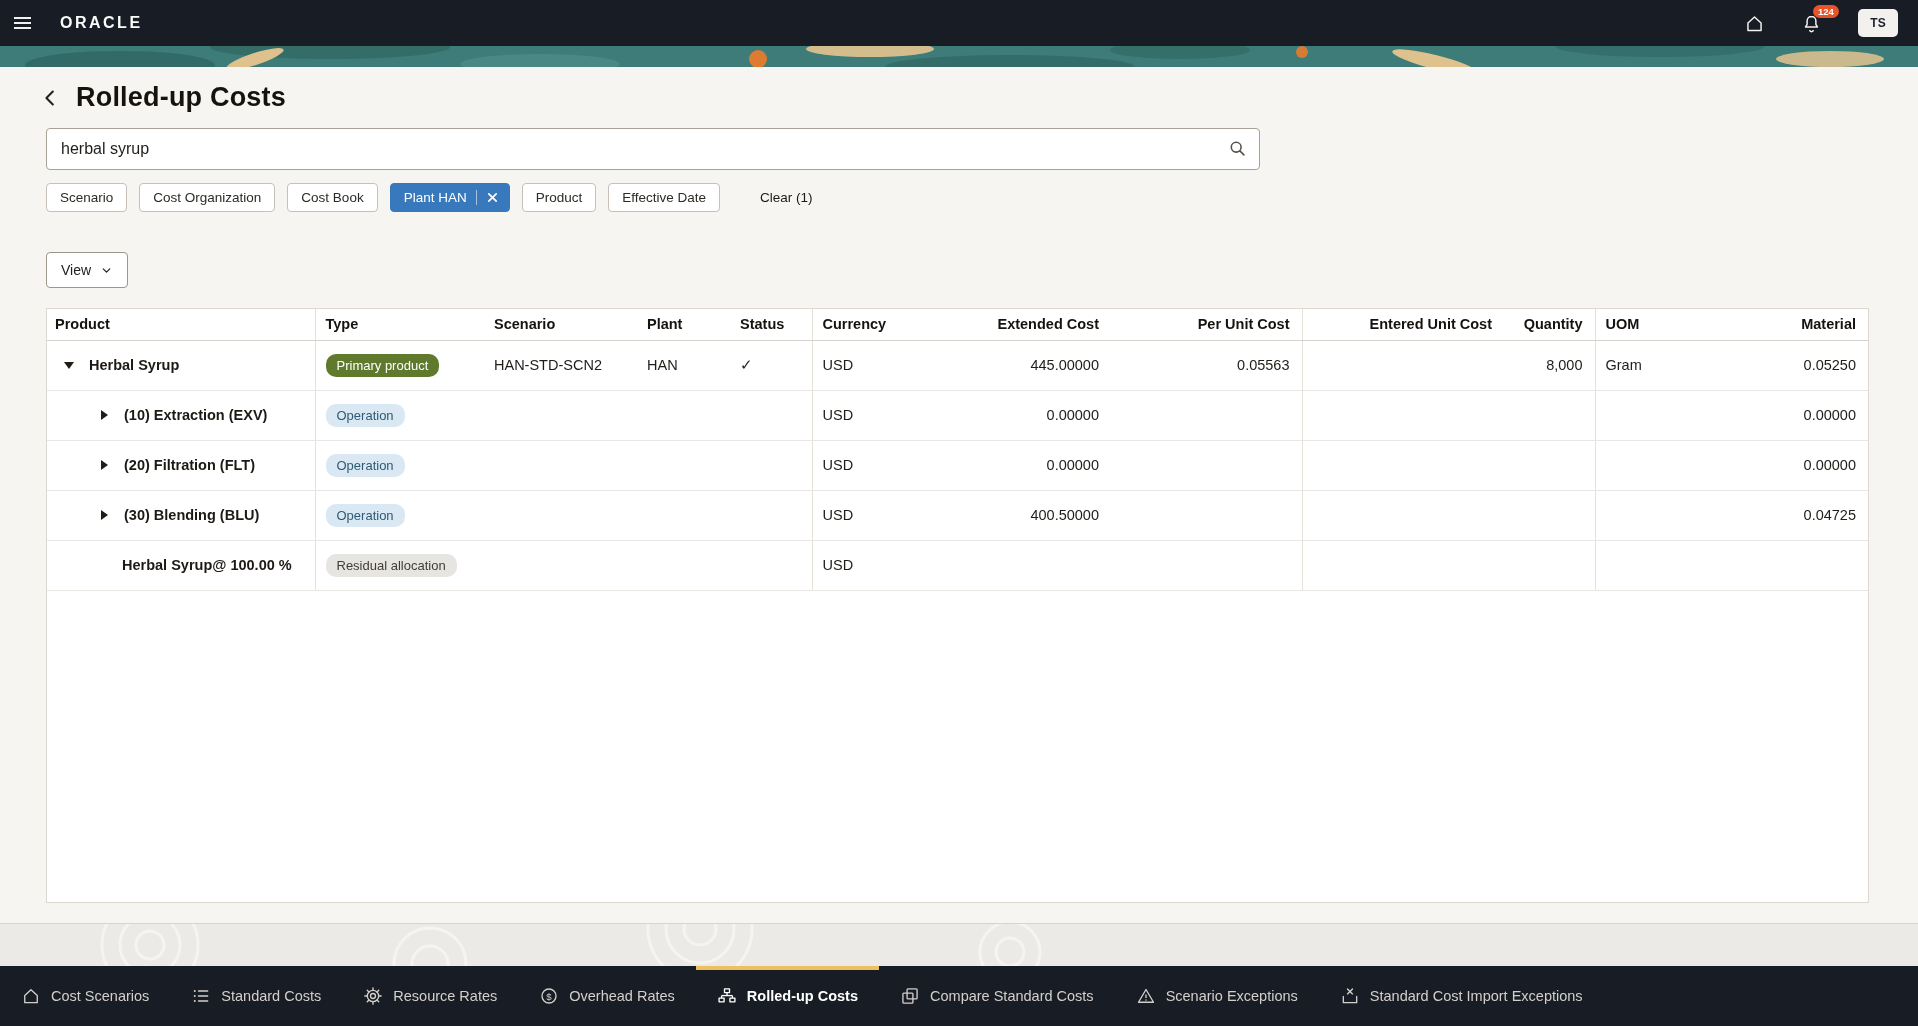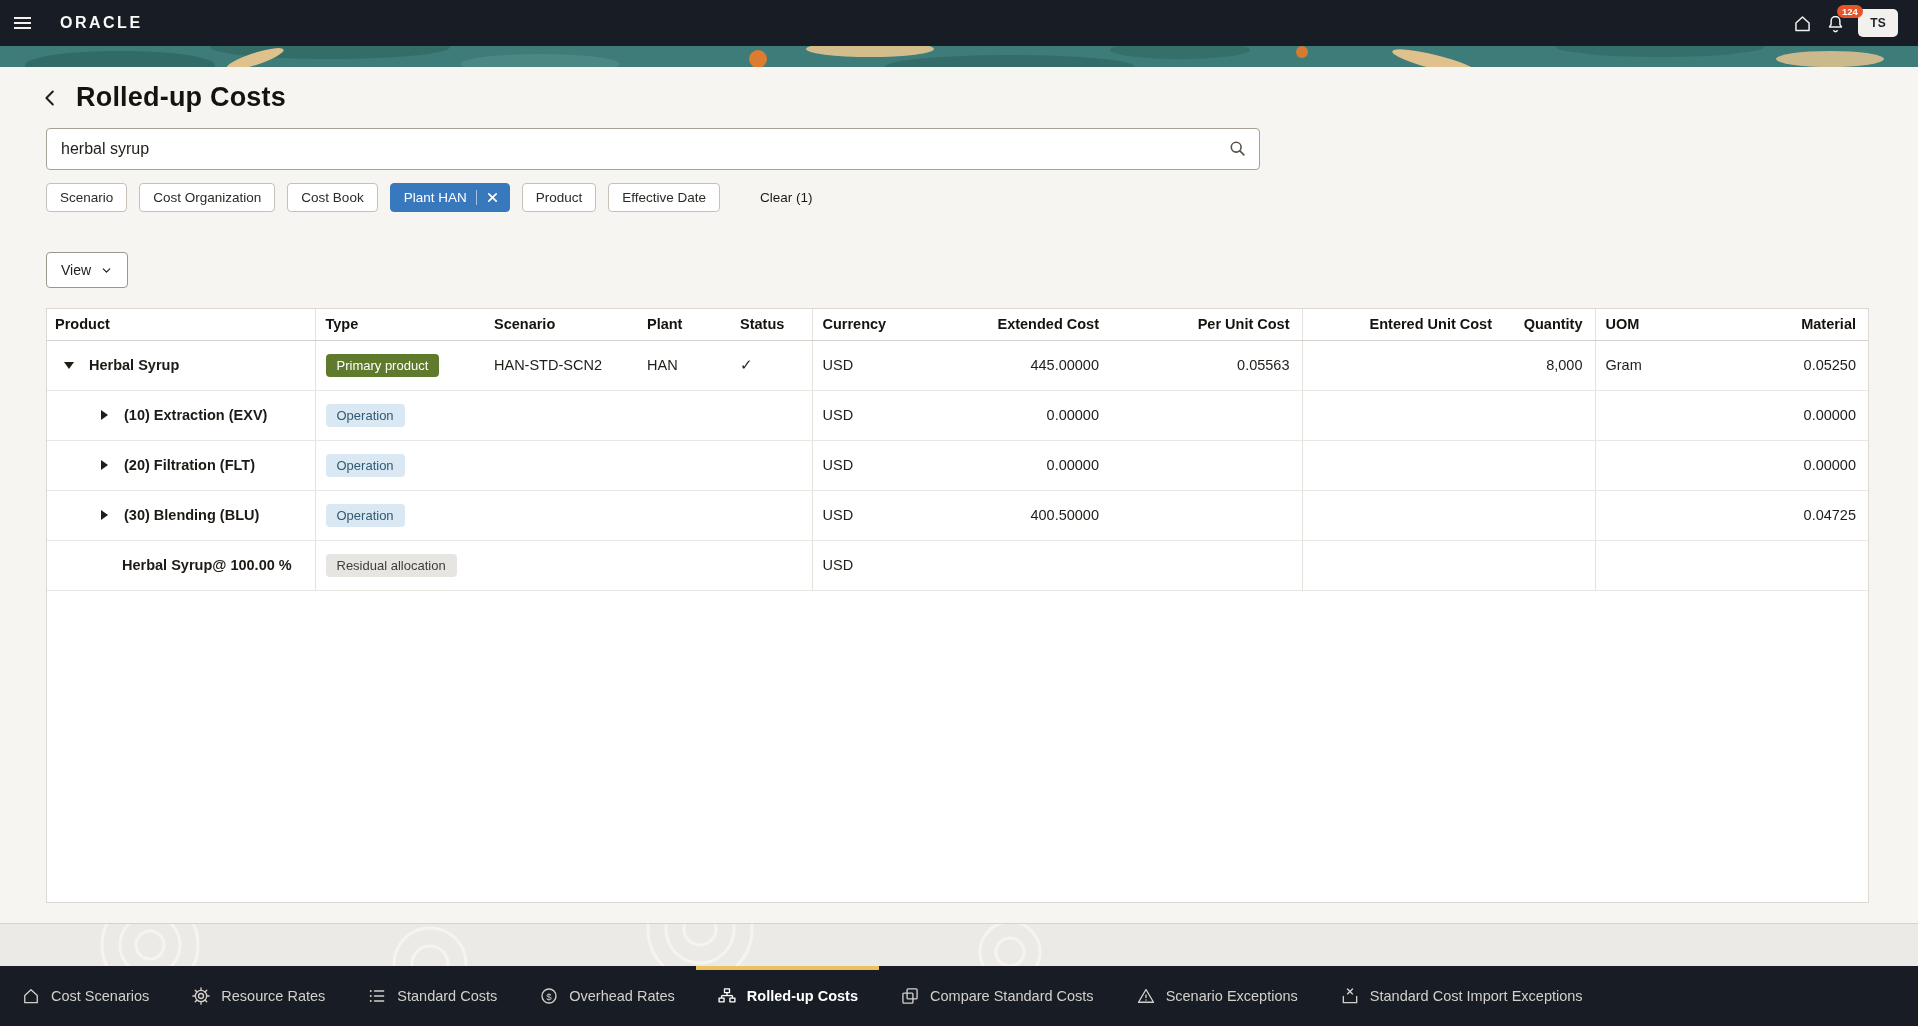--- a/index.html
+++ b/index.html
@@ -14,21 +14,21 @@
 
   
   .topbar {
     position:absolute; top:0; left:0; width:1918px; height:46px;
     background:var(--topbar-bg,#181c24);
     display:flex; align-items:center; color:#fff;
   }
   .hamburger { width:44px; height:46px; display:flex; flex-direction:column; justify-content:center; align-items:center; gap:3px; cursor:pointer; }
   .hamburger i { display:block; width:17px; height:2px; background:#f2f1ef; }
   .brand { font-size:16px; font-weight:700; letter-spacing:2.5px; color:#fbfaf9; margin-left:16px; }
-  .topbar-right { margin-left:auto; display:flex; align-items:center; gap:12px; padding-right:20px; }
+  .topbar-right { margin-left:auto; display:flex; align-items:center; gap:36px; padding-right:20px; }
   .top-icon { color:#f2f1ef; position:relative; cursor:pointer; }
   .notif-badge {
     position:absolute; top:-8px; left:12px;
     background:var(--notification-badge-bg,#e8542a); color:#fff;
     font-size:9.5px; font-weight:700; line-height:13px; padding:0 5px;
     border-radius:8px; white-space:nowrap;
   }
   .avatar {
     width:40px; height:28px; border-radius:5px; background:#f3f1ee;
     color:#1d2129; font-size:12px; font-weight:700;
@@ -97,21 +97,21 @@
   .prod-cell { display:flex; align-items:center; }
   .prod-cell .name { font-weight:600; color:#1d1914; }
   .lvl0 { padding-left:6px; }
   .lvl1 { padding-left:41px; }
   .lvl1-noicon { padding-left:65px; }
   .tri-wrap { width:12px; margin-right:14px; display:flex; justify-content:center; cursor:pointer; }
   .tri-down { width:0; height:0; border-left:5.5px solid transparent; border-right:5.5px solid transparent; border-top:7px solid #211c16; }
   .tri-right { width:0; height:0; border-top:5.5px solid transparent; border-bottom:5.5px solid transparent; border-left:7px solid #211c16; }
 
   .badge {
-    display:inline-block; padding:4px 11px; border-radius:4px; font-size:13px; line-height:15px;
+    display:inline-block; padding:4px 11px; border-radius:10px; font-size:13px; line-height:15px;
   }
   .badge--primary { background:var(--badge-primary-bg,#5f7a2d); color:#fff; }
   .badge--operation { background:var(--badge-operation-bg,#d9e8f3); color:#2f5a73; }
   .badge--residual { background:var(--badge-residual-bg,#e7e5e1); color:#413d36; }
   .status-check { font-size:15px; color:#26221c; }
 
   
   .bottom-divider { position:absolute; top:923px; left:0; width:1918px; height:1px; background:#d8d4cd; }
   .texture-band { position:absolute; top:924px; left:0; width:1918px; height:42px; overflow:hidden; background:#eceae6; }
 
@@ -391,45 +391,45 @@
 
 <nav class="bottom-nav">
   <div class="nav-item">
     <svg class="nav-icon" width="20" height="20" viewBox="0 0 24 24" fill="none" stroke="currentColor" stroke-width="1.6" stroke-linejoin="round">
         <path d="M4.5 11.5 L12 4.5 L19.5 11.5 V20 H4.5 Z"></path>
       </svg>
     <span>Cost Scenarios</span>
   </div>
   <div class="nav-item">
     <svg class="nav-icon" width="20" height="20" viewBox="0 0 24 24" fill="none" stroke="currentColor" stroke-width="1.6" stroke-linecap="round">
+        <circle cx="4.5" cy="6" r="1.2" fill="currentColor" stroke="none"></circle>
+        <circle cx="4.5" cy="12" r="1.2" fill="currentColor" stroke="none"></circle>
+        <circle cx="4.5" cy="18" r="1.2" fill="currentColor" stroke="none"></circle>
+        <line x1="9" y1="6" x2="20" y2="6"></line>
+        <line x1="9" y1="12" x2="20" y2="12"></line>
+        <line x1="9" y1="18" x2="20" y2="18"></line>
+      </svg>
+    <span>Standard Costs</span>
+  </div>
+  <div class="nav-item">
+    <svg class="nav-icon" width="20" height="20" viewBox="0 0 24 24" fill="none" stroke="currentColor" stroke-width="1.6" stroke-linecap="round">
         <circle cx="12" cy="12" r="3"></circle>
         <circle cx="12" cy="12" r="6.8"></circle>
         <line x1="12" y1="2.2" x2="12" y2="5.2"></line>
         <line x1="12" y1="18.8" x2="12" y2="21.8"></line>
         <line x1="2.2" y1="12" x2="5.2" y2="12"></line>
         <line x1="18.8" y1="12" x2="21.8" y2="12"></line>
         <line x1="5.1" y1="5.1" x2="7.2" y2="7.2"></line>
         <line x1="16.8" y1="16.8" x2="18.9" y2="18.9"></line>
         <line x1="18.9" y1="5.1" x2="16.8" y2="7.2"></line>
         <line x1="7.2" y1="16.8" x2="5.1" y2="18.9"></line>
       </svg>
     <span>Resource Rates</span>
   </div>
   <div class="nav-item">
-    <svg class="nav-icon" width="20" height="20" viewBox="0 0 24 24" fill="none" stroke="currentColor" stroke-width="1.6" stroke-linecap="round">
-        <circle cx="4.5" cy="6" r="1.2" fill="currentColor" stroke="none"></circle>
-        <circle cx="4.5" cy="12" r="1.2" fill="currentColor" stroke="none"></circle>
-        <circle cx="4.5" cy="18" r="1.2" fill="currentColor" stroke="none"></circle>
-        <line x1="9" y1="6" x2="20" y2="6"></line>
-        <line x1="9" y1="12" x2="20" y2="12"></line>
-        <line x1="9" y1="18" x2="20" y2="18"></line>
-      </svg>
-    <span>Standard Costs</span>
-  </div>
-  <div class="nav-item">
     <svg class="nav-icon" width="20" height="20" viewBox="0 0 24 24" fill="none" stroke="currentColor" stroke-width="1.6">
         <circle cx="12" cy="12" r="8.4"></circle>
         <text x="12" y="16.2" text-anchor="middle" font-size="11.5" font-family="Liberation Sans, sans-serif" fill="currentColor" stroke="none">$</text>
       </svg>
     <span>Overhead Rates</span>
   </div>
   <div class="nav-item nav-item--active">
     <svg class="nav-icon" width="20" height="20" viewBox="0 0 24 24" fill="none" stroke="currentColor" stroke-width="1.6" stroke-linejoin="round">
         <rect x="9" y="3.5" width="6" height="4.5"></rect>
         <line x1="12" y1="8" x2="12" y2="11.5"></line>

